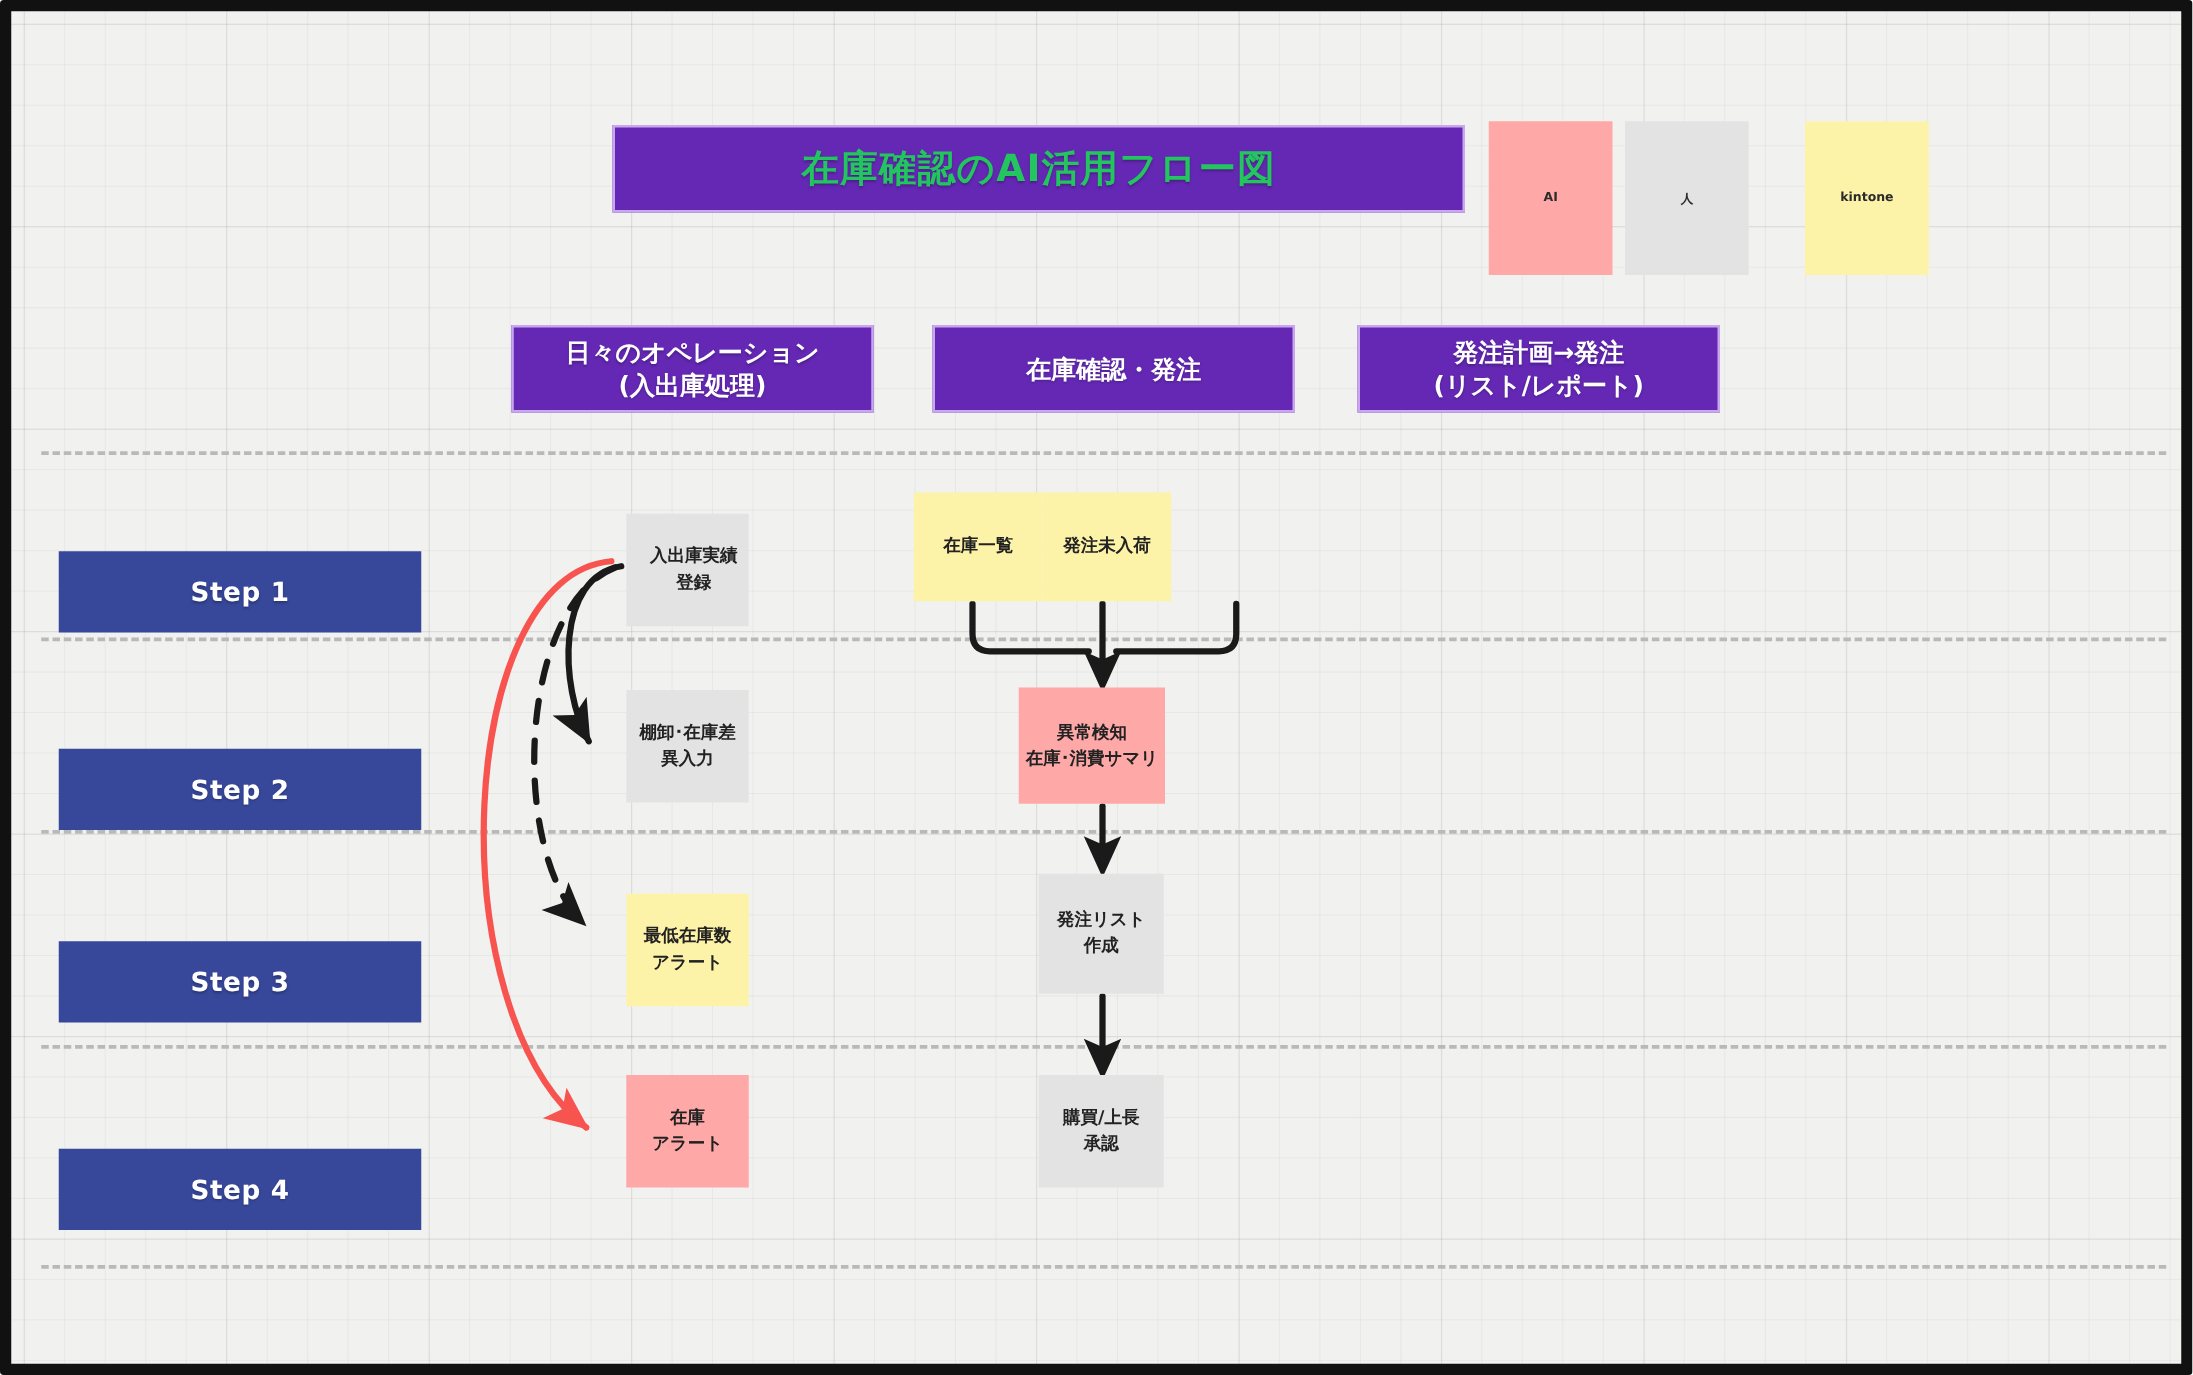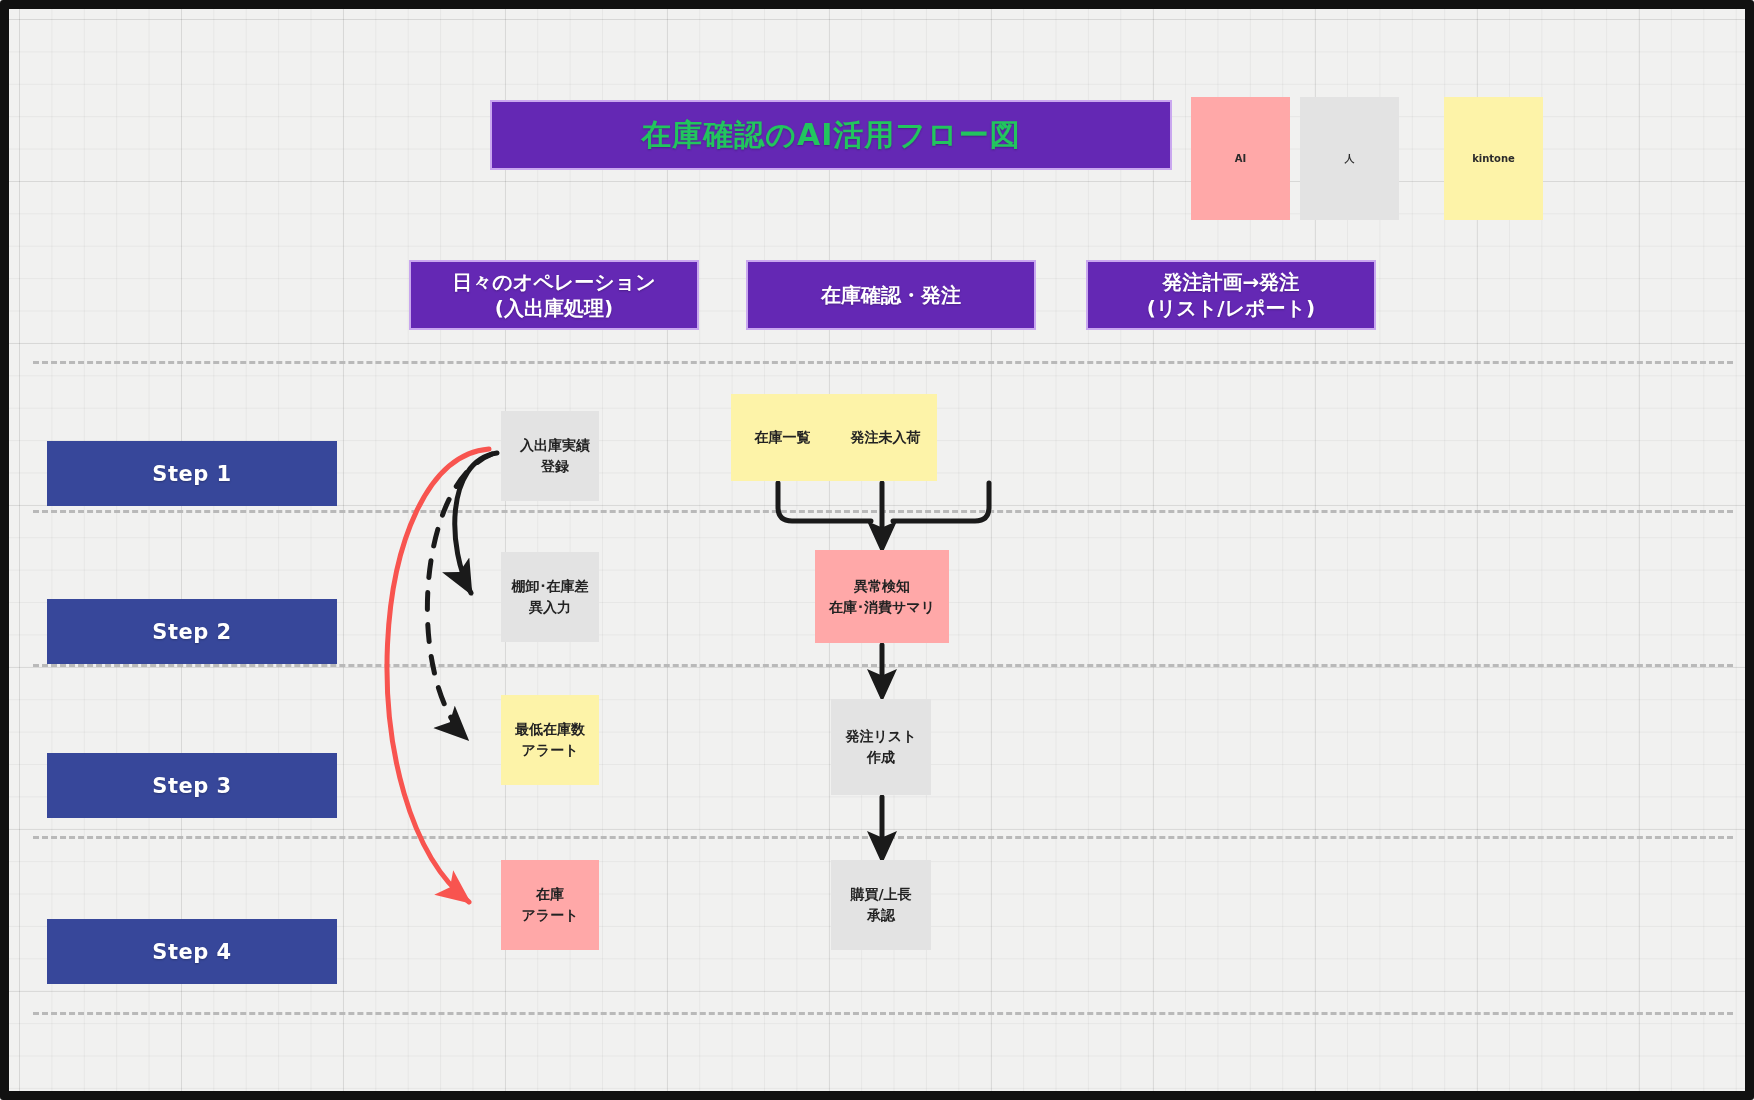--- a/index.html
+++ b/index.html
@@ -81,21 +81,21 @@
     line-height:1.5;padding:2px;
   }
   .n-human{background:#e3e3e3;}
   .n-kintone{background:#fdf3a8;}
   .n-ai{background:#ffa8a8;}
 
   
   .c1{left:492px;width:98px;}
   .c1-s1{top:402px;height:90px;padding-left:12px;}
   .c1-s2{top:543px;height:90px;}
-  .c1-s3{top:686px;height:90px;}
+  .c1-s3{top:706px;height:90px;}
   .c1-s4{top:851px;height:90px;}
 
   
   .src{top:385px;height:87px;width:103px;}
   .src-a{left:722px;}
   .src-b{left:825px;}
   .src-c{left:933px;}
 
   
   .c2{left:822px;width:100px;}
@@ -191,21 +191,21 @@
     <span>アラート</span>
   </div>
 
   <div class="abs node src src-a n-kintone">
     <span>在庫一覧</span>
   </div>
   <div class="abs node src src-b n-kintone">
     <span>発注未入荷</span>
   </div>
 
-  <div class="abs node c2 c2-s2 n-ai" style="left:806px;width:134px;">
+  <div class="abs node c2 c2-s2 n-ai" style="left:806px;width:117px;">
     <span>異常検知</span>
     <span>在庫･消費サマリ</span>
   </div>
   <div class="abs node c2 c2-s3 n-human">
     <span>発注リスト</span>
     <span>作成</span>
   </div>
   <div class="abs node c2 c2-s4 n-human">
     <span>購買/上長</span>
     <span>承認</span>

